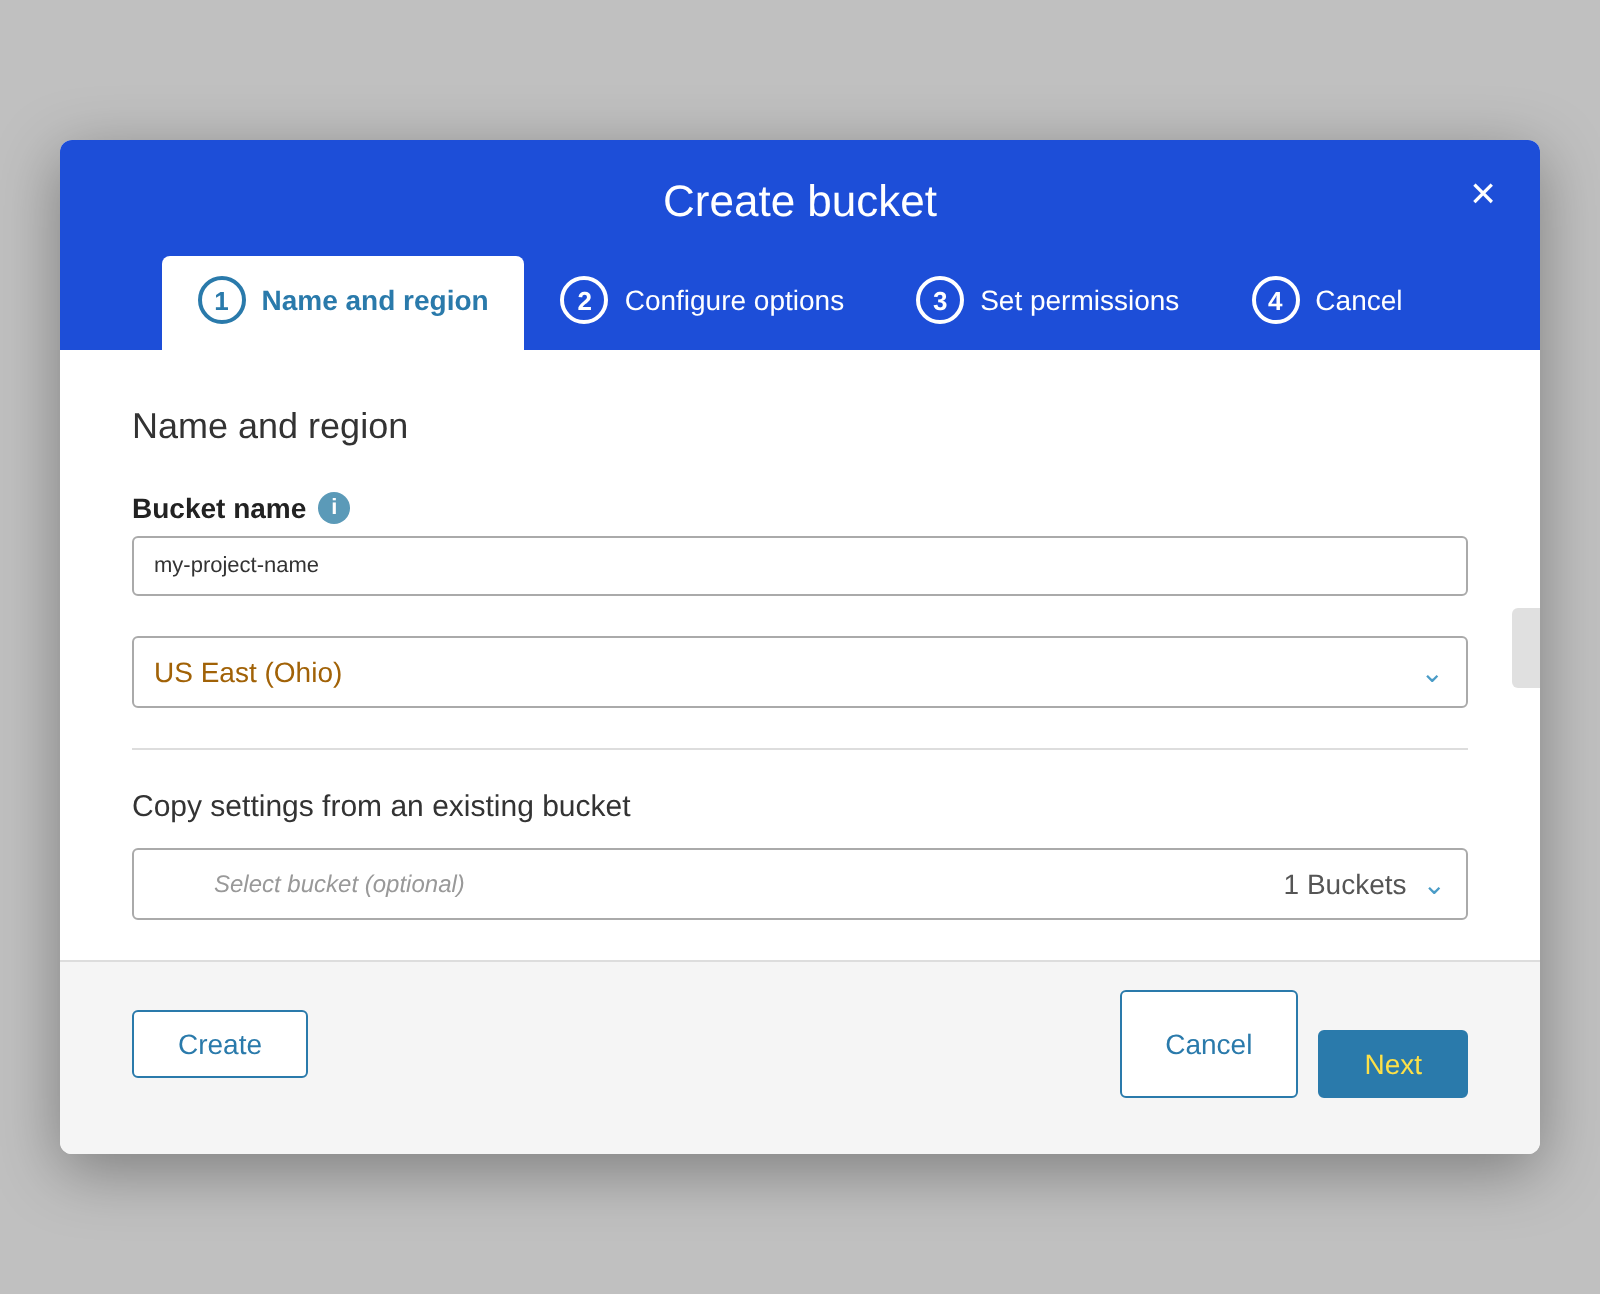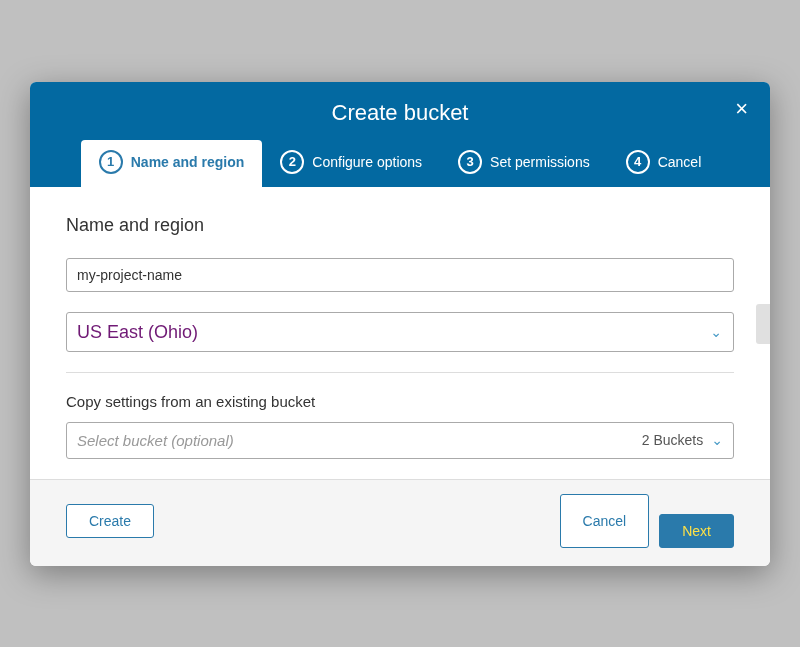--- a/index.html
+++ b/index.html
@@ -17,21 +17,21 @@
       position: relative;
       width: 740px;
       background: #fff;
       border-radius: 6px;
       overflow: hidden;
       box-shadow: 0 8px 32px rgba(0,0,0,0.35);
     }
 
     
     .modal-header {
-      background: #0369a1;
+      background: #1d4ed8;
       padding: 18px 20px 0 20px;
       position: relative;
     }
 
     .modal-title-row {
       display: flex;
       align-items: center;
       justify-content: center;
       padding-bottom: 14px;
     }
@@ -150,37 +150,37 @@
       justify-content: center;
       cursor: pointer;
       flex-shrink: 0;
     }
 
     .text-input {
       width: 100%;
       border: 1px solid #aaa;
       border-radius: 3px;
       padding: 8px 10px;
-      font-size: 14px;
+      font-size: 11px;
       color: #333;
       outline: none;
     }
 
     .select-wrapper {
       position: relative;
       width: 100%;
     }
 
     .select-input {
       width: 100%;
       border: 1px solid #aaa;
       border-radius: 3px;
       padding: 9px 36px 9px 10px;
-      font-size: 18px;
-      color: #701a75;
+      font-size: 14px;
+      color: #a16207;
       background: #fff;
       appearance: none;
       cursor: pointer;
       outline: none;
     }
 
     .select-chevron {
       position: absolute;
       right: 12px;
       top: 50%;
@@ -209,42 +209,43 @@
       border-radius: 3px;
       display: flex;
       align-items: center;
       padding: 9px 10px;
       background: #fff;
       cursor: pointer;
     }
 
     .bucket-placeholder {
       flex: 1;
-      font-size: 15px;
+      font-size: 12px;
       color: #999;
       font-style: italic;
+      margin-left: 30px;
     }
 
     .bucket-count {
       font-size: 14px;
       color: #555;
       margin-right: 8px;
     }
 
     .bucket-chevron {
       color: #4a9cc7;
       font-size: 14px;
     }
 
     
     .modal-footer {
       display: flex;
       align-items: center;
       justify-content: space-between;
-      padding: 14px 36px 18px 36px;
+      padding: 14px 36px 28px 36px;
       background: #f5f5f5;
       border-top: 1px solid #ddd;
     }
 
     .footer-right {
       display: flex;
       gap: 10px;
     }
 
     .btn {
@@ -325,20 +326,24 @@
         <div class="step-circle">4</div>
         <span class="step-label">Cancel</span>
       </div>
     </div>
   </div>
 
   <div class="modal-body">
     <div class="section-title">Name and region</div>
 
     <div class="field-group">
+      <div class="field-label">
+        <span>Bucket name</span>
+        <span class="info-icon">i</span>
+      </div>
       <input class="text-input" type="text" value="my-project-name" style="">
     </div>
 
     <div class="field-group">
       <div class="select-wrapper">
         <select class="select-input">
           <option>US East (Ohio)</option>
           <option>US East (N. Virginia)</option>
           <option>US West (Oregon)</option>
           <option>EU (Ireland)</option>
@@ -347,21 +352,21 @@
         <span class="select-chevron">⌄</span>
       </div>
     </div>
 
     <hr class="divider">
 
     <div class="copy-section-label">Copy settings from an existing bucket</div>
 
     <div class="bucket-select-wrapper">
       <span class="bucket-placeholder">Select bucket (optional)</span>
-      <span class="bucket-count">2 Buckets</span>
+      <span class="bucket-count">1 Buckets</span>
       <span class="bucket-chevron">⌄</span>
     </div>
   </div>
 
   <div class="modal-footer">
     <button class="btn btn-outline">Create</button>
     <div class="footer-right">
       <button class="btn btn-outline">Cancel</button>
       <button class="btn btn-primary">Next</button>
     </div>

